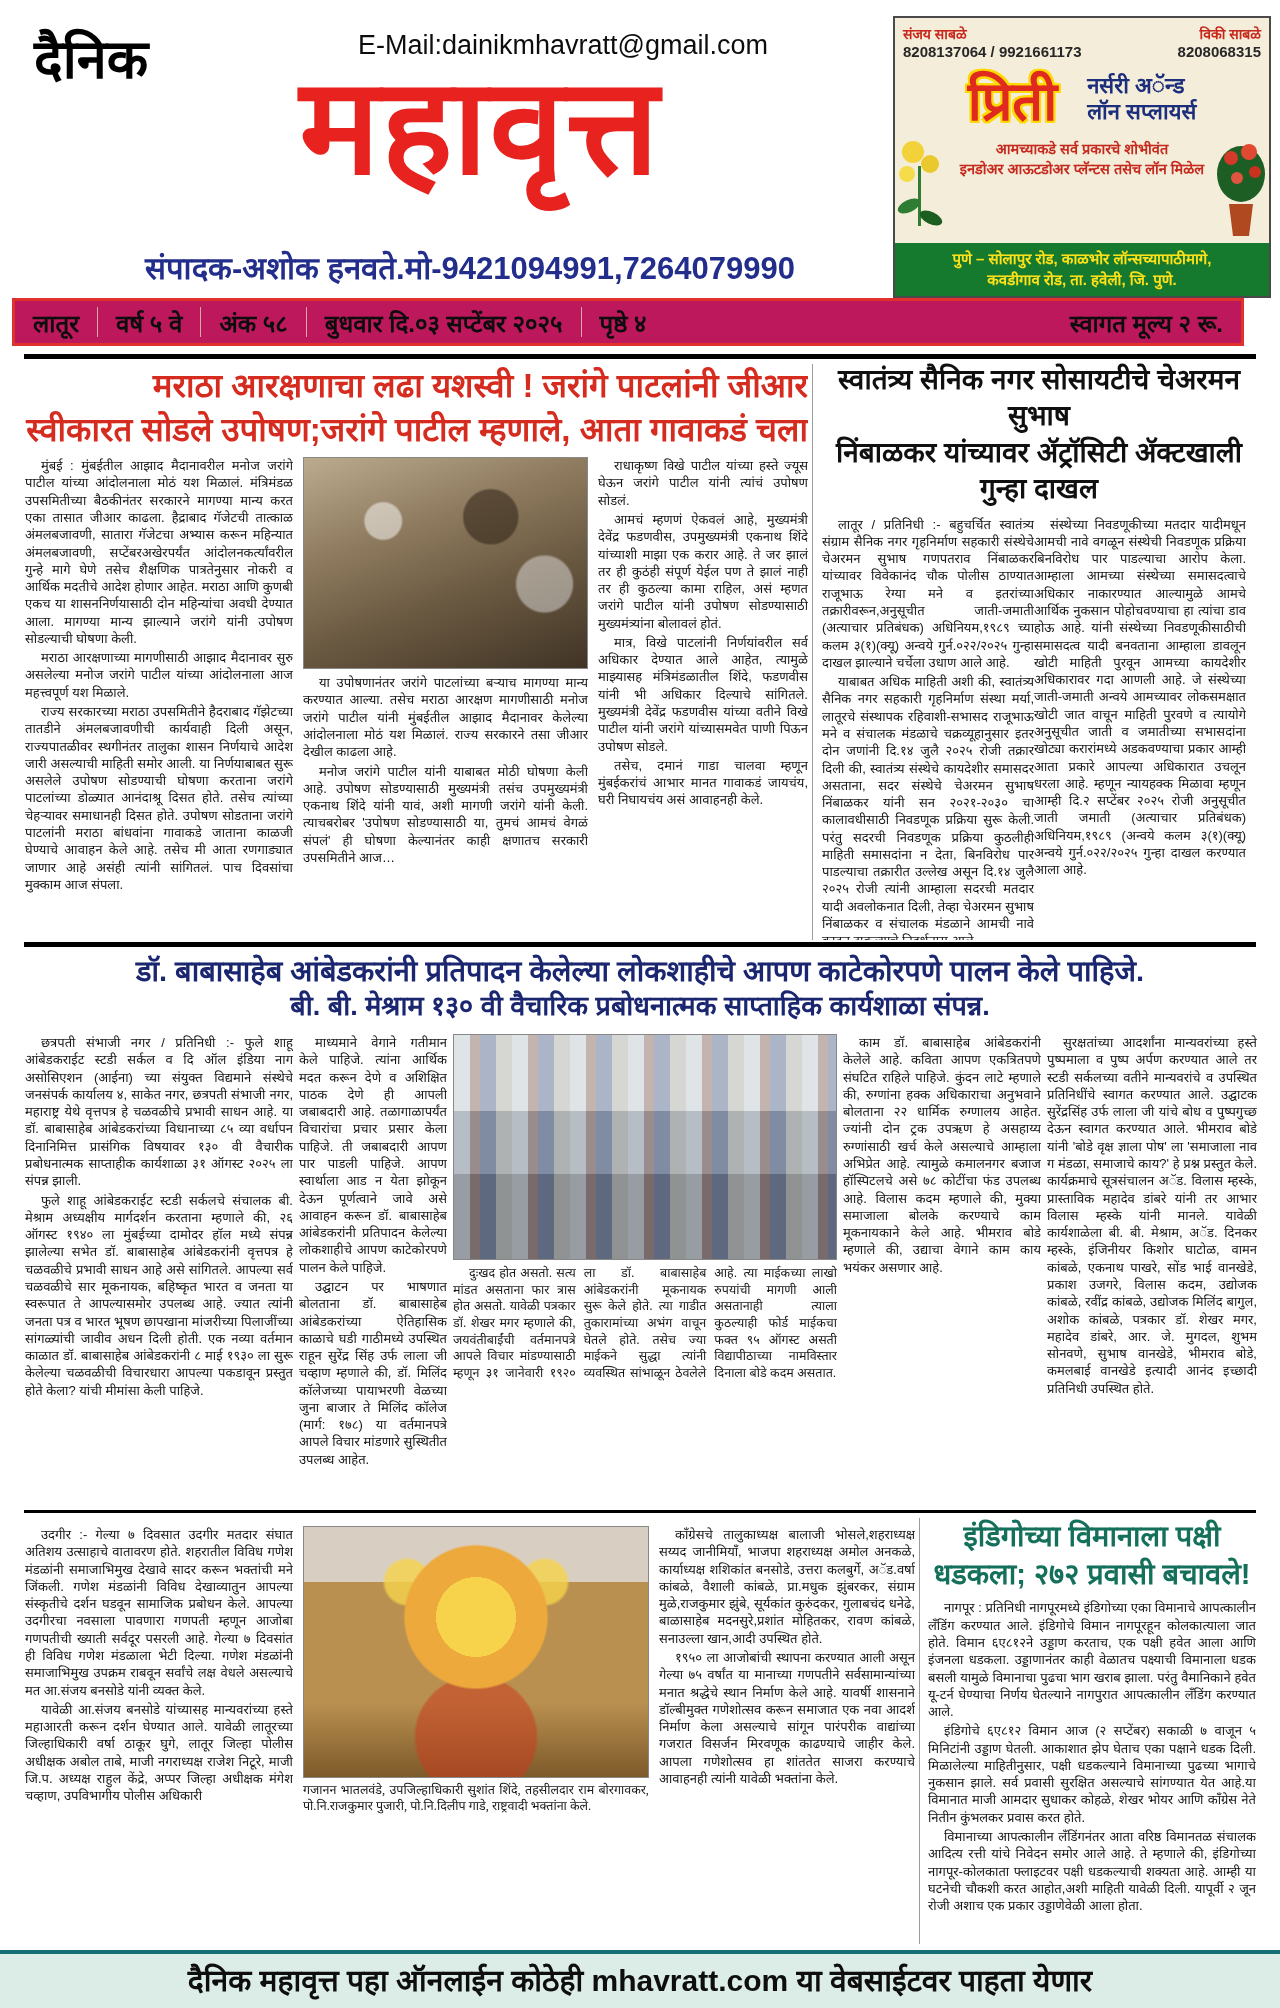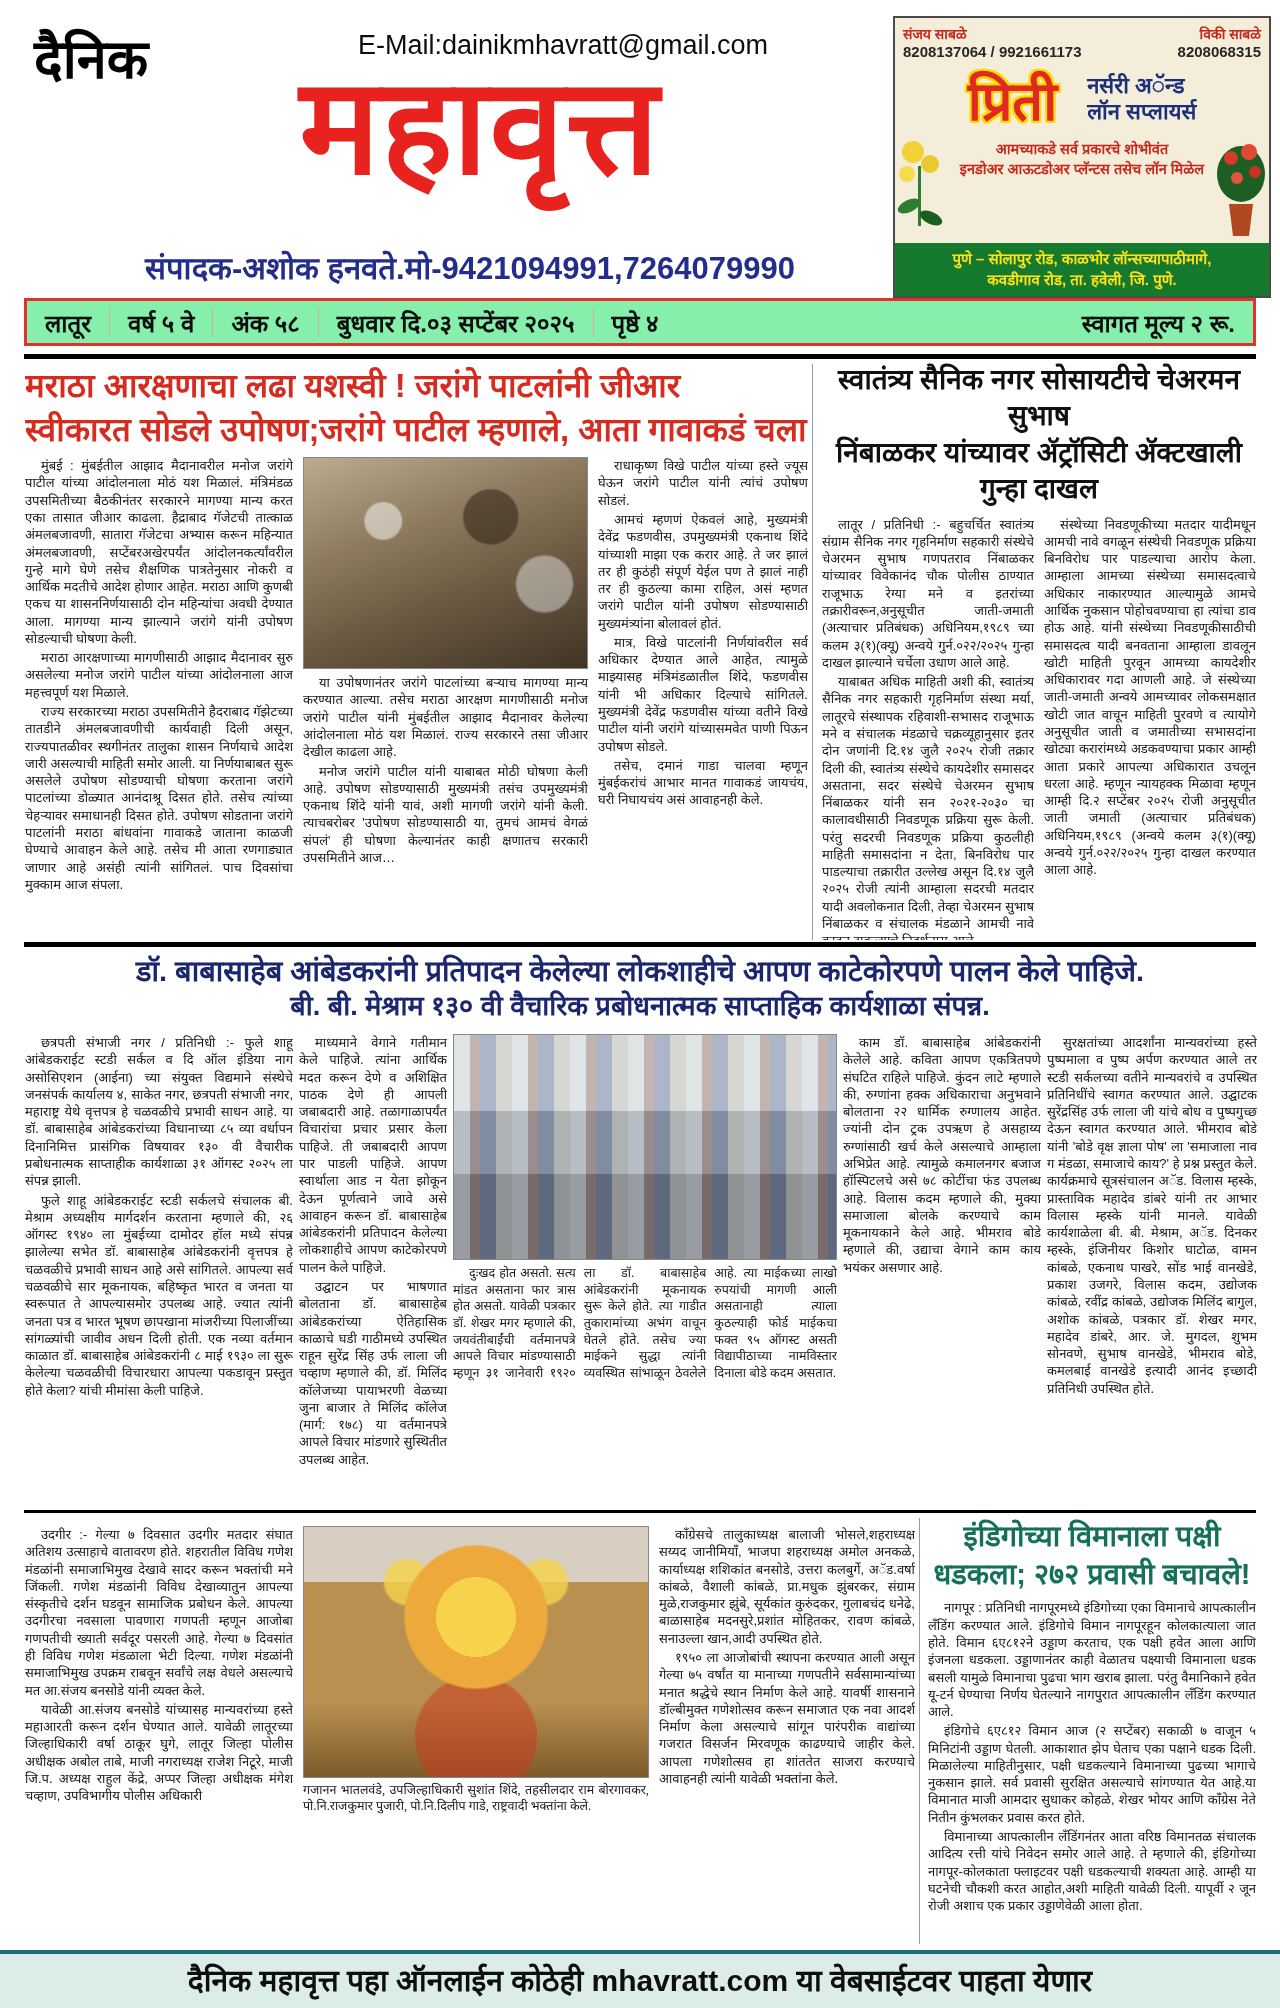--- a/index.html
+++ b/index.html
@@ -25,52 +25,52 @@
   .ad-brandrow { display:flex; justify-content:center; align-items:center; gap:30px; margin-top:2px; }
   .ad-brand { font-size:54px; font-weight:bold; color:#e0291f;
               text-shadow:2px 2px 0 #ffd900,-2px -2px 0 #ffd900,2px -2px 0 #ffd900,-2px 2px 0 #ffd900,0 2px 0 #ffd900,0 -2px 0 #ffd900; }
   .ad-suffix { color:#1c2f7d; font-weight:bold; font-size:22px; line-height:1.2; }
   .ad-tagline { text-align:center; color:#c62a1e; font-weight:bold; font-size:14.5px; line-height:1.35; margin-top:4px; }
   .ad-address { position:absolute; left:0; right:0; bottom:0; background:#157a2e; color:#ffe11a;
                 text-align:center; font-weight:bold; font-size:15px; line-height:1.45; padding:5px 2px; }
   .ad-art { position:absolute; }
 
   
-  .datebar { position:absolute; left:24px; top:298px; width:1232px; height:48px;
-             background:#86efac; border:3px solid #e0312b; display:flex; align-items:center;
+  .datebar { position:absolute; left:12px; top:298px; width:1232px; height:48px;
+             background:#be185d; border:3px solid #e0312b; display:flex; align-items:center;
              font-size:24px; font-weight:bold; color:#0d0d0d; }
   .datebar span { padding:0 18px; white-space:nowrap; }
   .db-sep { width:1px; height:70%; background:#d9a9a5; }
   .rule-top { position:absolute; left:24px; top:354px; width:1232px; height:5px; background:#000; }
 
   
   .p { font-size:13px; line-height:1.33; text-align:justify; text-indent:16px; color:#161616; margin-bottom:2px; }
   .col { overflow:hidden; }
   .photo { border:1px solid #888; }
 
   
   .a1 { position:absolute; left:25px; top:364px; width:783px; height:576px; overflow:hidden; }
-  .a1-h { text-align:left; color:#d62b1f; font-weight:bold; font-size:33px; line-height:1.32; }
+  .a1-h { text-align:right; color:#d62b1f; font-weight:bold; font-size:33px; line-height:1.32; }
   .a1-body { display:flex; gap:10px; margin-top:6px; height:472px; }
   .a1-c1 { width:268px; }
   .a1-mid { width:285px; }
   .a1-c3 { flex:1; }
   .photo-a1 { width:285px; height:212px; margin-bottom:5px;
     background:
       radial-gradient(circle at 28% 30%, rgba(255,255,255,.5) 0 7%, transparent 8%),
       radial-gradient(circle at 66% 28%, rgba(45,32,20,.55) 0 11%, transparent 12%),
       radial-gradient(circle at 85% 60%, rgba(240,240,240,.45) 0 10%, transparent 11%),
       linear-gradient(160deg,#bcab8f 0%,#8d7a5e 35%,#6b5a42 62%,#413426 100%); }
 
   .vdiv1 { position:absolute; left:812px; top:364px; width:1px; height:576px; background:#9b9b9b; }
 
   
   .a2 { position:absolute; left:822px; top:362px; width:434px; height:578px; overflow:hidden; }
   .a2-h { text-align:center; color:#101010; font-weight:bold; font-size:28px; line-height:1.3; }
-  .a2-body { display:flex; gap:10px; margin-top:8px; height:486px; }
+  .a2-body { display:flex; margin-top:8px; height:486px; }
   .a2-body .col { width:212px; }
 
   
   .band { position:absolute; left:24px; top:942px; width:1232px; height:88px; border-top:5px solid #000;
           text-align:center; color:#1b2670; font-weight:bold; padding-top:6px; }
   .band-l1 { font-size:29px; line-height:1.25; }
   .band-l2 { font-size:27px; line-height:1.3; }
 
   
   .ws { position:absolute; left:25px; top:1034px; width:1232px; height:474px; display:flex; gap:6px; overflow:hidden; }

